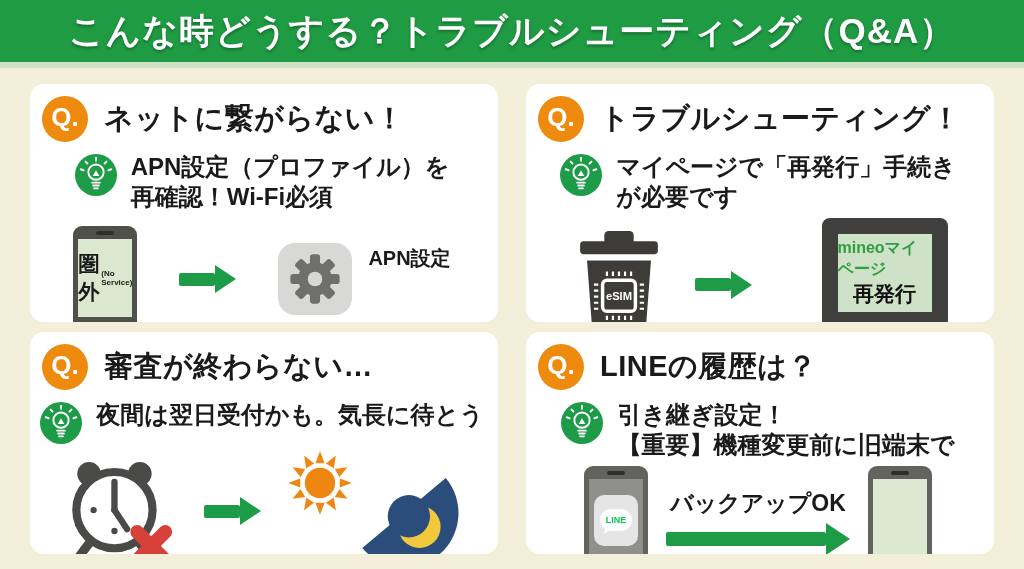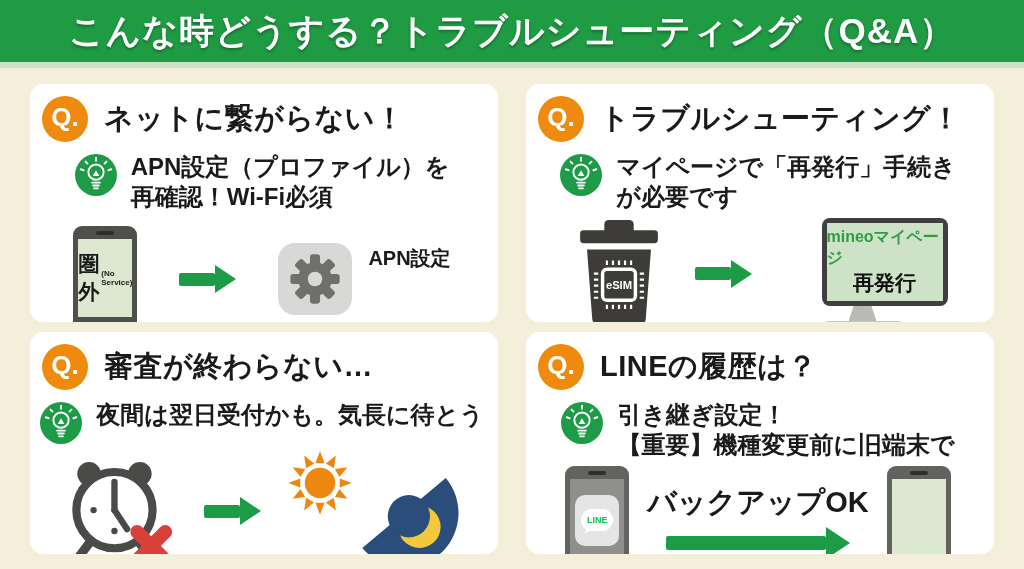--- a/index.html
+++ b/index.html
@@ -42,21 +42,21 @@
                    align-items:center; justify-content:center; }
   .kengai { font-size:21px; font-weight:800; }
   .noservice { font-size:8px; font-weight:700; }
 
   .gear-col { display:flex; flex-direction:row; align-items:flex-start;gap:16px; }
   .gear-tile { width:74px; height:72px; background:#d8d8d6; border-radius:17px;
                display:flex; align-items:center; justify-content:center; }
   .gear-label { font-size:20px; font-weight:800; margin-top:2px; }
 
   .monitor { width:170px; }
-  .monitor .frame { background:#3f3f3d; border-radius:8px; padding:5px;margin-left:44px; }
+  .monitor .frame { background:#3f3f3d; border-radius:8px; padding:16px;margin-left:44px; }
   .monitor .screenM { background:#cde2c6; height:78px; display:flex; flex-direction:column;
                       align-items:center; justify-content:center; }
   .monitor .mline1 { color:#2f9e41; font-weight:800; font-size:16px; }
   .monitor .mline2 { color:#111; font-weight:800; font-size:21px; }
   .monitor .neck { width:28px; height:15px; background:#b9b9b5; margin:0 auto;
                    clip-path:polygon(18% 0, 82% 0, 100% 100%, 0 100%); }
   .monitor .base { width:76px; height:8px; background:#c6c6c2; border-radius:3px; margin:0 auto; }
 
   .daynight { position:relative; width:178px; height:114px; }
   .daynight .sun { position:absolute; left:0; top:-4px; }
@@ -65,21 +65,21 @@
   .line-icon { width:44px; height:51px; background:#e5e5e5; border-radius:10px;
                display:flex; align-items:center; justify-content:center; position:relative; }
   .line-bubble { width:32px; height:22px; background:#fff; border-radius:11px;
                  display:flex; align-items:center; justify-content:center; position:relative; }
   .line-bubble:after { content:""; position:absolute; left:5px; bottom:-4px; width:0; height:0;
                        border:5px solid transparent; border-top-color:#fff;
                        border-left-color:#fff; transform:rotate(12deg); }
   .line-word { color:#06c755; font-size:9px; font-weight:800; letter-spacing:0; }
 
   .arrow-labeled { display:flex; flex-direction:column; align-items:center; }
-  .arrow-label { font-size:29px; font-weight:800; margin-bottom:4px; white-space:nowrap; }
+  .arrow-label { font-size:23px; font-weight:800; margin-bottom:4px; white-space:nowrap; }
 
   .gfx1 { gap:42px; margin-top:14px; }
   .gfx2 { gap:26px; margin-top:6px; }
   .gfx3 { gap:26px; margin-top:8px; }
   .gfx4 { gap:18px; margin-top:6px; }
 </style>
 </head>
 <body>
 
 <div class="header">

